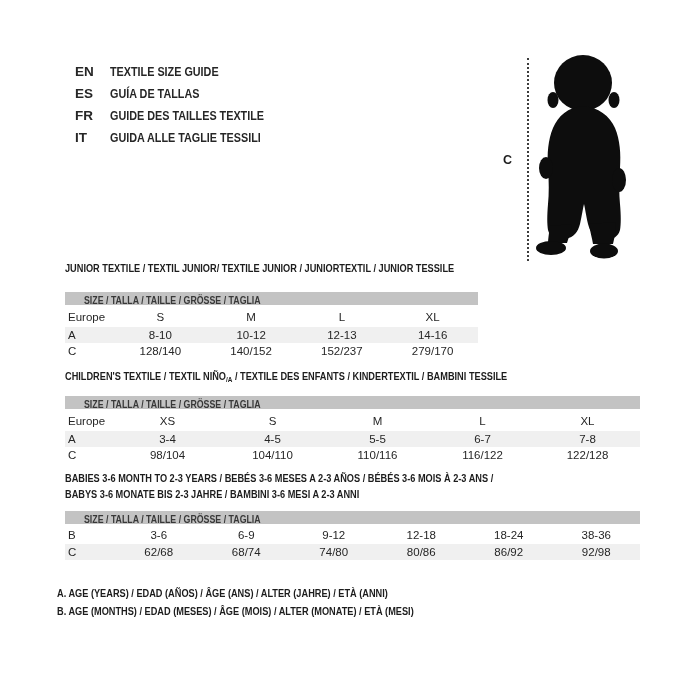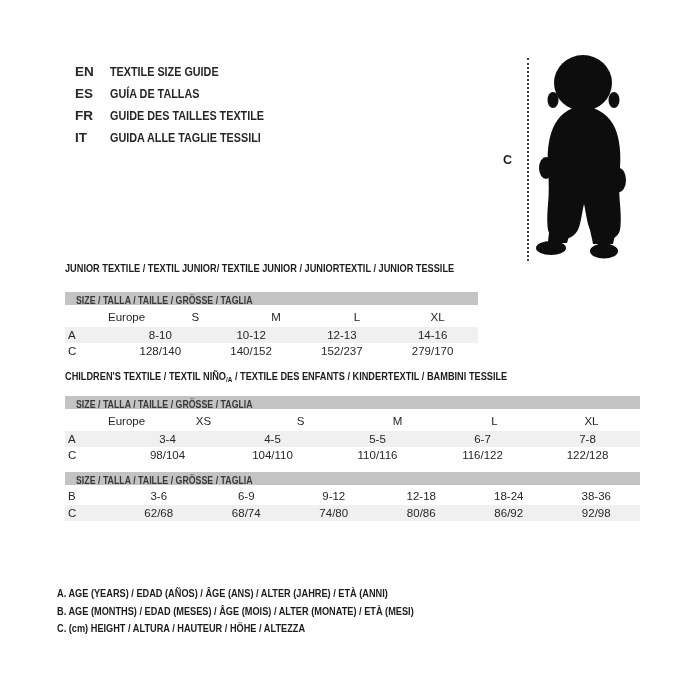--- a/index.html
+++ b/index.html
@@ -32,25 +32,25 @@
   .section-junior { top:262px; width:413px; }
   .section-children { top:370px; width:575px; }
   .section-babies { top:472px; width:575px; }
   .section-title { font-weight:bold; font-size:11.5px; height:13px; line-height:13px; color:#1c1c1c; }
   .section-junior .section-title { margin-bottom:17px; }
   .section-children .section-title { margin-bottom:13px; }
   .title-line2 { margin-top:3px; }
   .section-babies .title-wrap { margin-bottom:10px; }
   .sub { font-size:8px; vertical-align:-2px; }
 
-  .size-bar { background:#c3c3c3; height:13px; line-height:13px; padding-left:11px; margin-bottom:1px; }
+  .size-bar { background:#c3c3c3; height:13px; line-height:13px; padding-left:19px; margin-bottom:1px; }
   .size-bar span { font-weight:bold; font-size:11px; color:#383838; }
 
   .trow { display:flex; align-items:center; height:16px; font-size:11.5px; }
-  .trow.hdr { height:21px;margin-left:40px; }
+  .trow.hdr { height:21px; }
   .trow.tall { height:19px; }
   .trow.shaded { background:#f0f0f0; }
   .tlabel { width:50px; padding-left:3px; text-align:left; }
   .tcell { flex:1; text-align:center; }
 
   
   .footnotes { position:absolute; left:57px; top:585px; }
   .footnote { height:17.5px; line-height:17.5px; font-weight:bold; font-size:11.5px; color:#1c1c1c; }
 </style>
 </head>
@@ -153,20 +153,24 @@
       <span class="tlabel">C</span>
       <span class="tcell">98/104</span>
       <span class="tcell">104/110</span>
       <span class="tcell">110/116</span>
       <span class="tcell">116/122</span>
       <span class="tcell">122/128</span>
     </div>
   </div>
 
   <div class="section section-babies">
+    <div class="title-wrap">
+      <div class="section-title"><span class="cond">BABIES 3-6 MONTH TO 2-3 YEARS / BEBÉS 3-6 MESES A 2-3 AÑOS / BÉBÉS 3-6 MOIS À 2-3 ANS /</span></div>
+      <div class="section-title title-line2"><span class="cond">BABYS 3-6 MONATE BIS 2-3 JAHRE / BAMBINI 3-6 MESI A 2-3 ANNI</span></div>
+    </div>
     <div class="size-bar">
       <span class="cond">SIZE / TALLA / TAILLE / GRÖSSE / TAGLIA</span>
     </div>
     <div class="trow tall">
       <span class="tlabel">B</span>
       <span class="tcell">3-6</span>
       <span class="tcell">6-9</span>
       <span class="tcell">9-12</span>
       <span class="tcell">12-18</span>
       <span class="tcell">18-24</span>
@@ -179,16 +183,15 @@
       <span class="tcell">74/80</span>
       <span class="tcell">80/86</span>
       <span class="tcell">86/92</span>
       <span class="tcell">92/98</span>
     </div>
   </div>
 
   <div class="footnotes">
     <div class="footnote"><span class="cond">A. AGE (YEARS) / EDAD (AÑOS) / ÂGE (ANS) / ALTER (JAHRE) / ETÀ (ANNI)</span></div>
     <div class="footnote"><span class="cond">B. AGE (MONTHS) / EDAD (MESES) / ÂGE (MOIS) / ALTER (MONATE) / ETÀ (MESI)</span></div>
-    <div class="footnote"><span class="cond">C. (cm) HEIGHT / ALTURA / HAUTEUR / HÖHE / ALTEZZA</span></div>
   </div>
 
 </div>
 
 </body></html>

